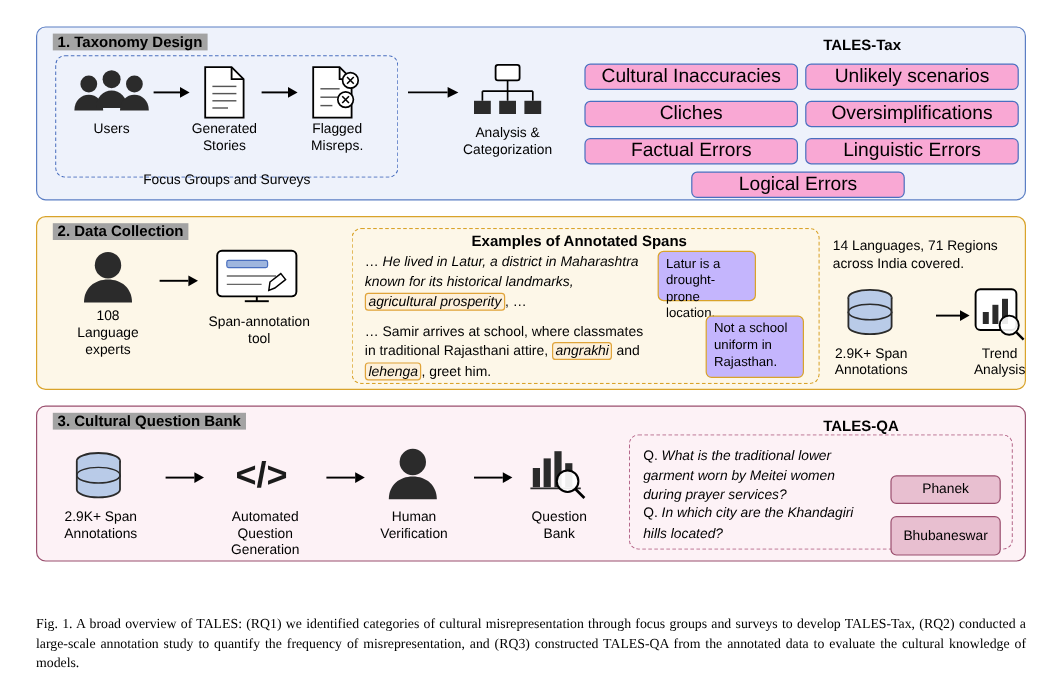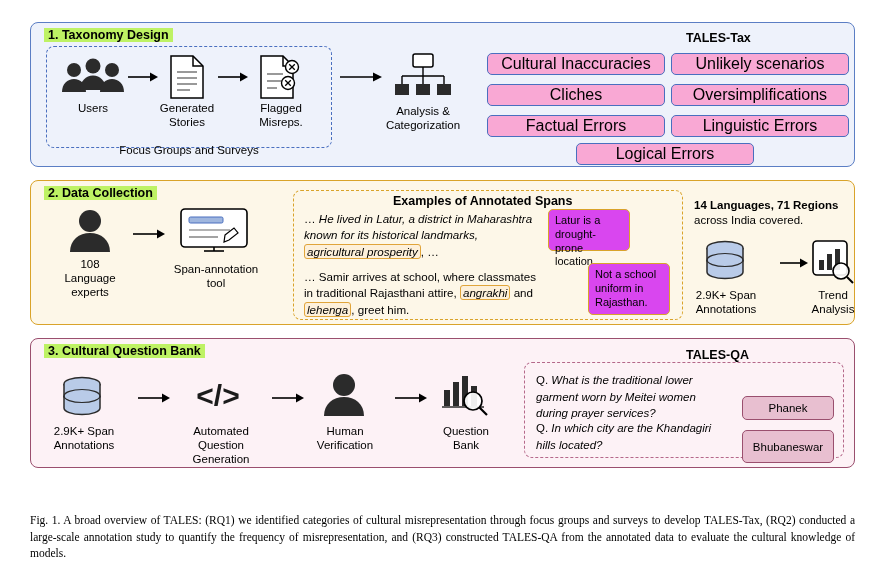--- a/index.html
+++ b/index.html
@@ -16,21 +16,21 @@
   
   .panel {
     position:absolute;
     border-radius: 8px;
     box-sizing: border-box;
   }
   .panel-title {
     position:absolute;
     font-size: 12.5px;
     font-weight: bold;
-    background: #bef264;
+    background: #a3a3a3;
     padding: 0 4px;
     white-space: nowrap;
   }
   .panel-heading {
     position:absolute;
     font-size: 12.5px;
     font-weight: bold;
     white-space: nowrap;
   }
 
@@ -64,21 +64,21 @@
   #panel2 { left:30px; top:180px; width:825px; height:145px;
             border:1.6px solid #d9a32a; background:#fdf7e8; }
   #panel2-title { left:44px; top:186px; }
 
   .dashbox-y { position:absolute; border:1.4px dashed #d9a32a; border-radius:8px; box-sizing:border-box; }
 
   .callout {
     position:absolute;
     box-sizing:border-box;
     border:1.2px solid #d9a32a;
-    background:#d946ef;
+    background:#c4b5fd;
     border-radius:5px;
     font-size:11px;
     padding:4px 6px;
     line-height:1.25;
   }
 
   .span-text { position:absolute; font-size:11.6px; line-height:1.42; }
   .span-text i { font-style: italic; }
   .hl {
     background:#fdf0da;
@@ -268,21 +268,21 @@
     <span>… Samir arrives at school, where classmates in traditional Rajasthani attire, </span><span class="hl">angrakhi</span><span> and </span><span class="hl">lehenga</span><span>, greet him.</span>
   </div>
 
   <div class="span-text" style="left:304px; top:211px; width:232px;">
     <span>… </span><i>He lived in Latur, a district in Maharashtra known for its historical landmarks, </i><span class="hl">agricultural prosperity</span><span>, …</span>
   </div>
 
   <div class="callout" style="left:548px; top:209px; width:82px; height:42px;">Latur is a drought-prone location.</div>
   <div class="callout" style="left:548px; top:263px; width:82px; height:52px;margin-left:40px;">Not a school uniform in Rajasthan.</div>
 
-  <div class="note" style="left:694px; top:198px; width:160px;font-weight:bold;">14 Languages, 71 Regions</div>
+  <div class="note" style="left:694px; top:198px; width:160px;">14 Languages, 71 Regions</div>
   <div class="note" style="left:694px; top:213px; width:160px;">across India covered.</div>
 
   <div class="ic" style="left:703px; top:240px;">
     <svg width="44" height="42" viewBox="0 0 44 42">
       <ellipse cx="22" cy="8" rx="18" ry="6.5" fill="#b9cbe8" stroke="#2b2b2b" stroke-width="1.5"></ellipse>
       <path d="M4 8v12c0 3.6 8 6.5 18 6.5s18-2.9 18-6.5V8" fill="#b9cbe8" stroke="#2b2b2b" stroke-width="1.5"></path>
       <path d="M4 20v12c0 3.6 8 6.5 18 6.5s18-2.9 18-6.5V20" fill="#b9cbe8" stroke="#2b2b2b" stroke-width="1.5"></path>
       <ellipse cx="22" cy="20" rx="18" ry="6.5" fill="none" stroke="#2b2b2b" stroke-width="1.2"></ellipse>
     </svg>
   </div>

